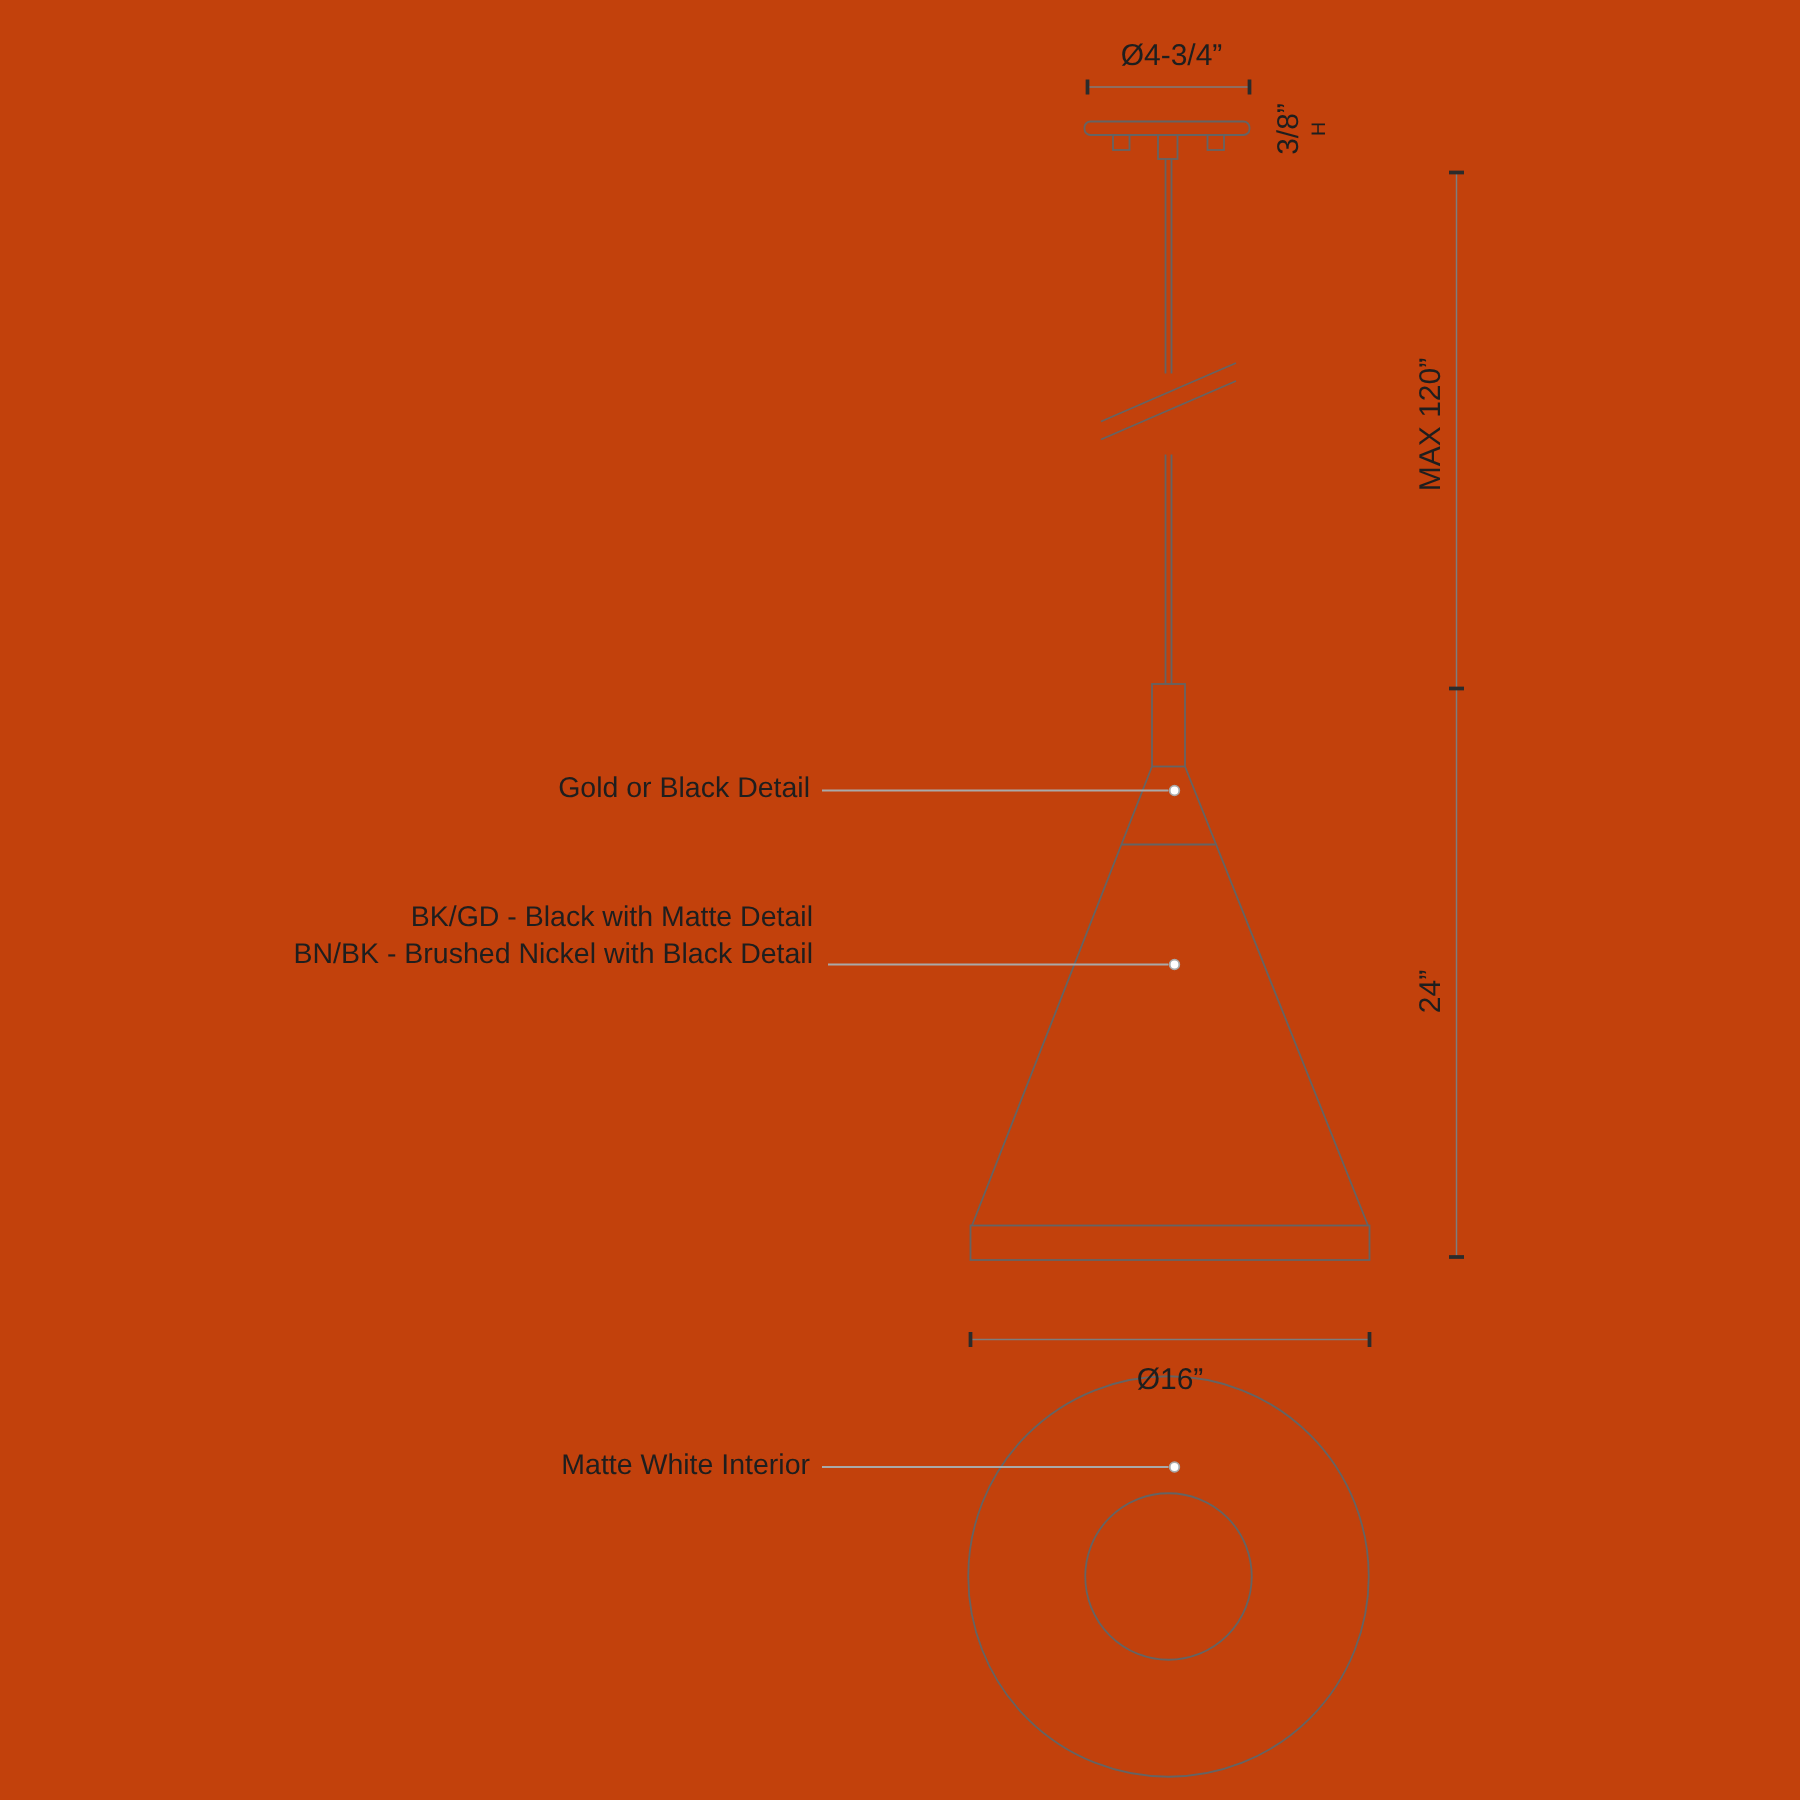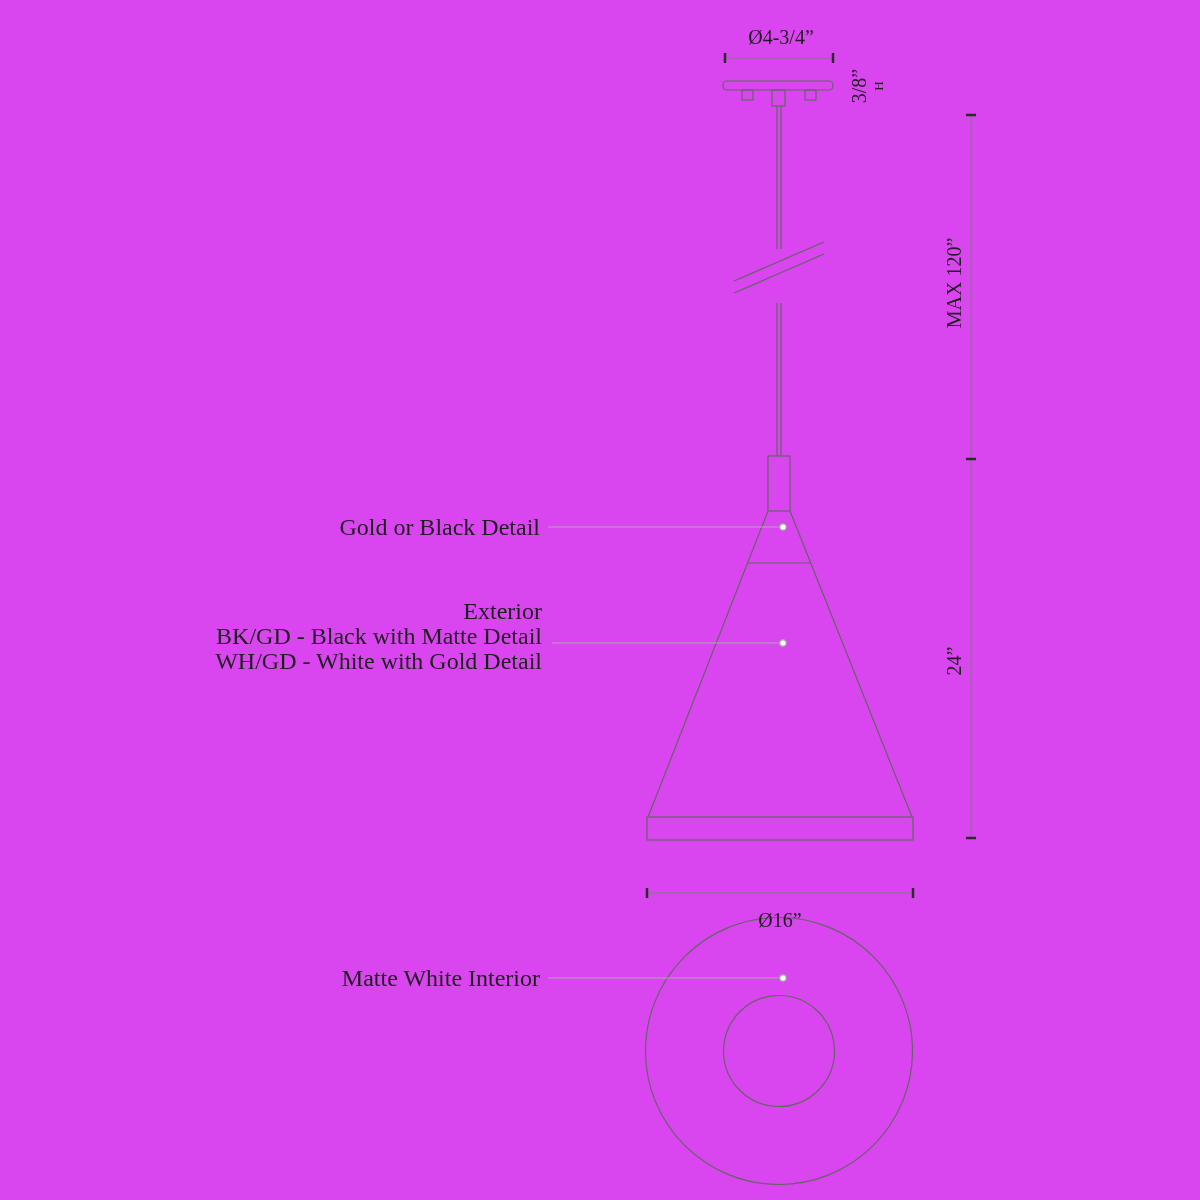--- a/index.html
+++ b/index.html
@@ -4,40 +4,40 @@
 <style>
   html, body {
     margin: 0;
     padding: 0;
     background: #ffffff;
   }
   .canvas {
     position: relative;
     width: 1200px;
     height: 1200px;
-    background: #d946ef;
-    font-family: Liberation Serif, serif;
+    background: #c2410c;
+    font-family: Liberation Sans, sans-serif;
     overflow: hidden;
   }
   .canvas svg {
     position: absolute;
     left: 0;
     top: 0;
   }
   .lbl {
     position: absolute;
     color: #1e1e1e;
     white-space: nowrap;
     line-height: 1.2;
   }
   .dim {
     font-size: 20px;
   }
   .callout {
-    font-size: 24px;
+    font-size: 19px;
   }
   .center {
     transform: translate(-50%, -50%);
   }
   .rot {
     transform: translate(-50%, -50%) rotate(-90deg);
   }
   .right-align {
     text-align: right;
     transform: translateY(-50%);
@@ -119,20 +119,19 @@
 
   <div class="lbl dim rot" style="left:954px; top:283px;">MAX 120”</div>
 
   <div class="lbl dim rot" style="left:954px; top:661px;">24”</div>
 
   <div class="lbl dim center" style="left:780px; top:920px;">Ø16”</div>
 
   <div class="lbl callout right-align" style="right:660px; top:527px;">Gold or Black Detail</div>
 
   <div class="lbl callout multiline" style="right:658px; top:599px;">
-    <div>Exterior</div>
     <div>BK/GD - Black with Matte Detail</div>
-    <div>WH/GD - White with Gold Detail</div>
+    <div>BN/BK - Brushed Nickel with Black Detail</div>
   </div>
 
   <div class="lbl callout right-align" style="right:660px; top:978px;">Matte White Interior</div>
 
 </div>
 
 </body></html>

